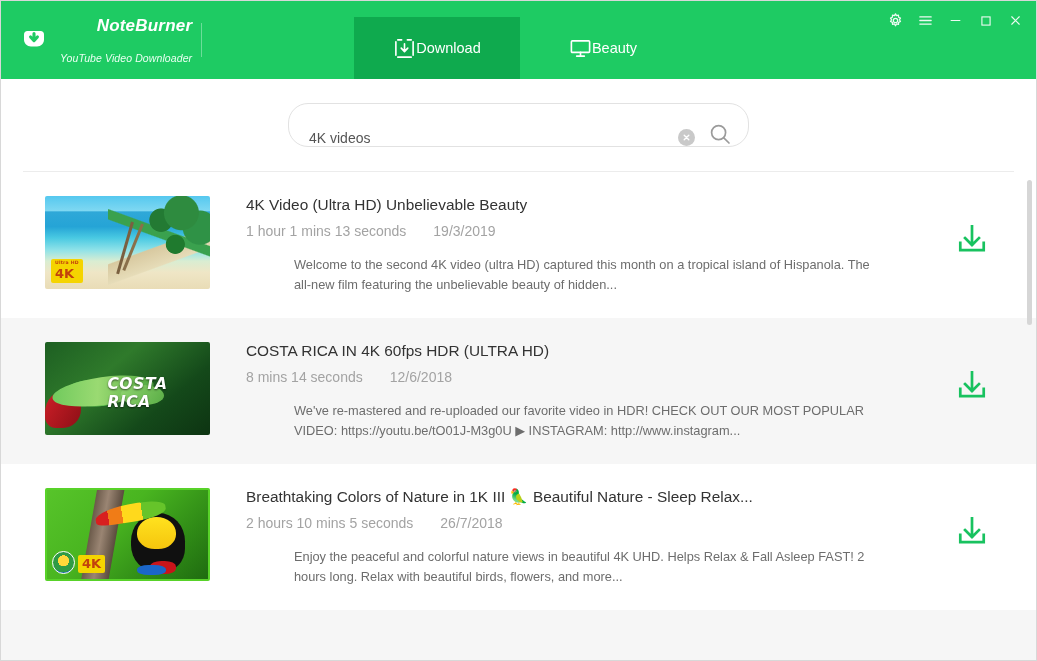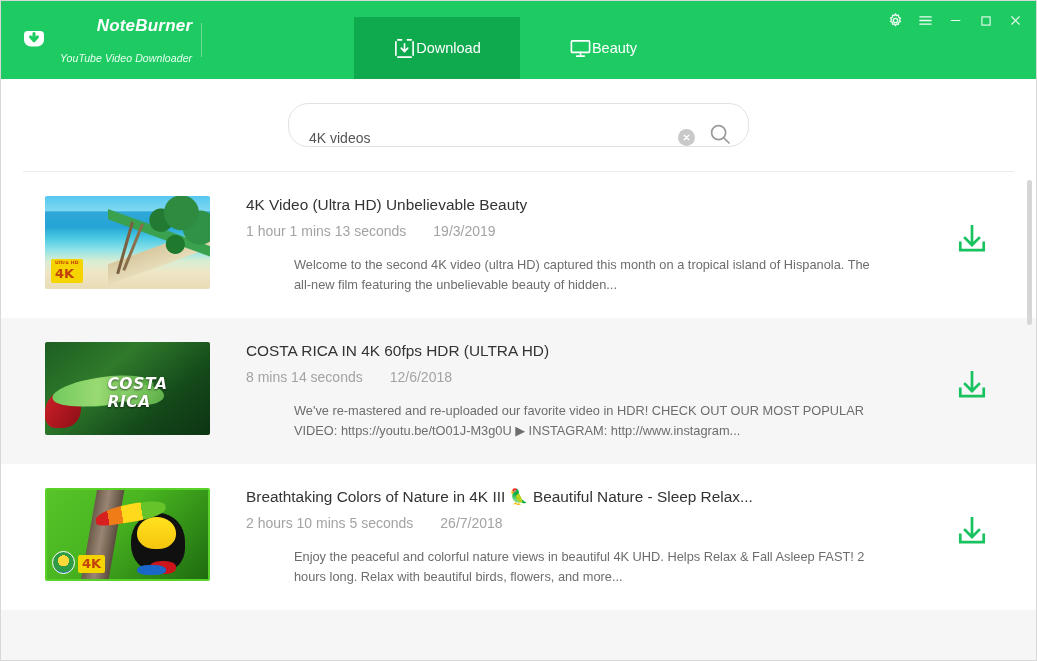--- a/index.html
+++ b/index.html
@@ -524,21 +524,21 @@
         <div class="chest"></div>
         <div class="beak"></div>
         <div class="redtail"></div>
         <div class="feet"></div>
         <div class="circ-logo"></div>
         <div class="badge-4k offset">
           <span>4K</span>
         </div>
       </div>
       <div class="row-body">
-        <div class="row-title">Breathtaking Colors of Nature in 4K III 🦜 Beautiful Nature - Sleep Relax...</div>
+        <div class="row-title">Breathtaking Colors of Nature in 1K III 🦜 Beautiful Nature - Sleep Relax...</div>
         <div class="row-meta">
           <span>2 hours 10 mins 5 seconds</span>
           <span>26/7/2018</span>
         </div>
         <div class="row-desc">Enjoy the peaceful and colorful nature views in beautiful 4K UHD. Helps Relax &amp; Fall Asleep FAST! 2 hours long. Relax with beautiful birds, flowers, and more...</div>
       </div>
       <div class="dl-cell">
         <span class="dl-btn">
           <svg width="38" height="38" viewBox="0 0 24 24" fill="none" stroke="#18c25f" stroke-width="1.7" stroke-linecap="square">
             <path d="M12 4 V15.6 M7.6 11.4 L12 15.8 L16.4 11.4"></path>

